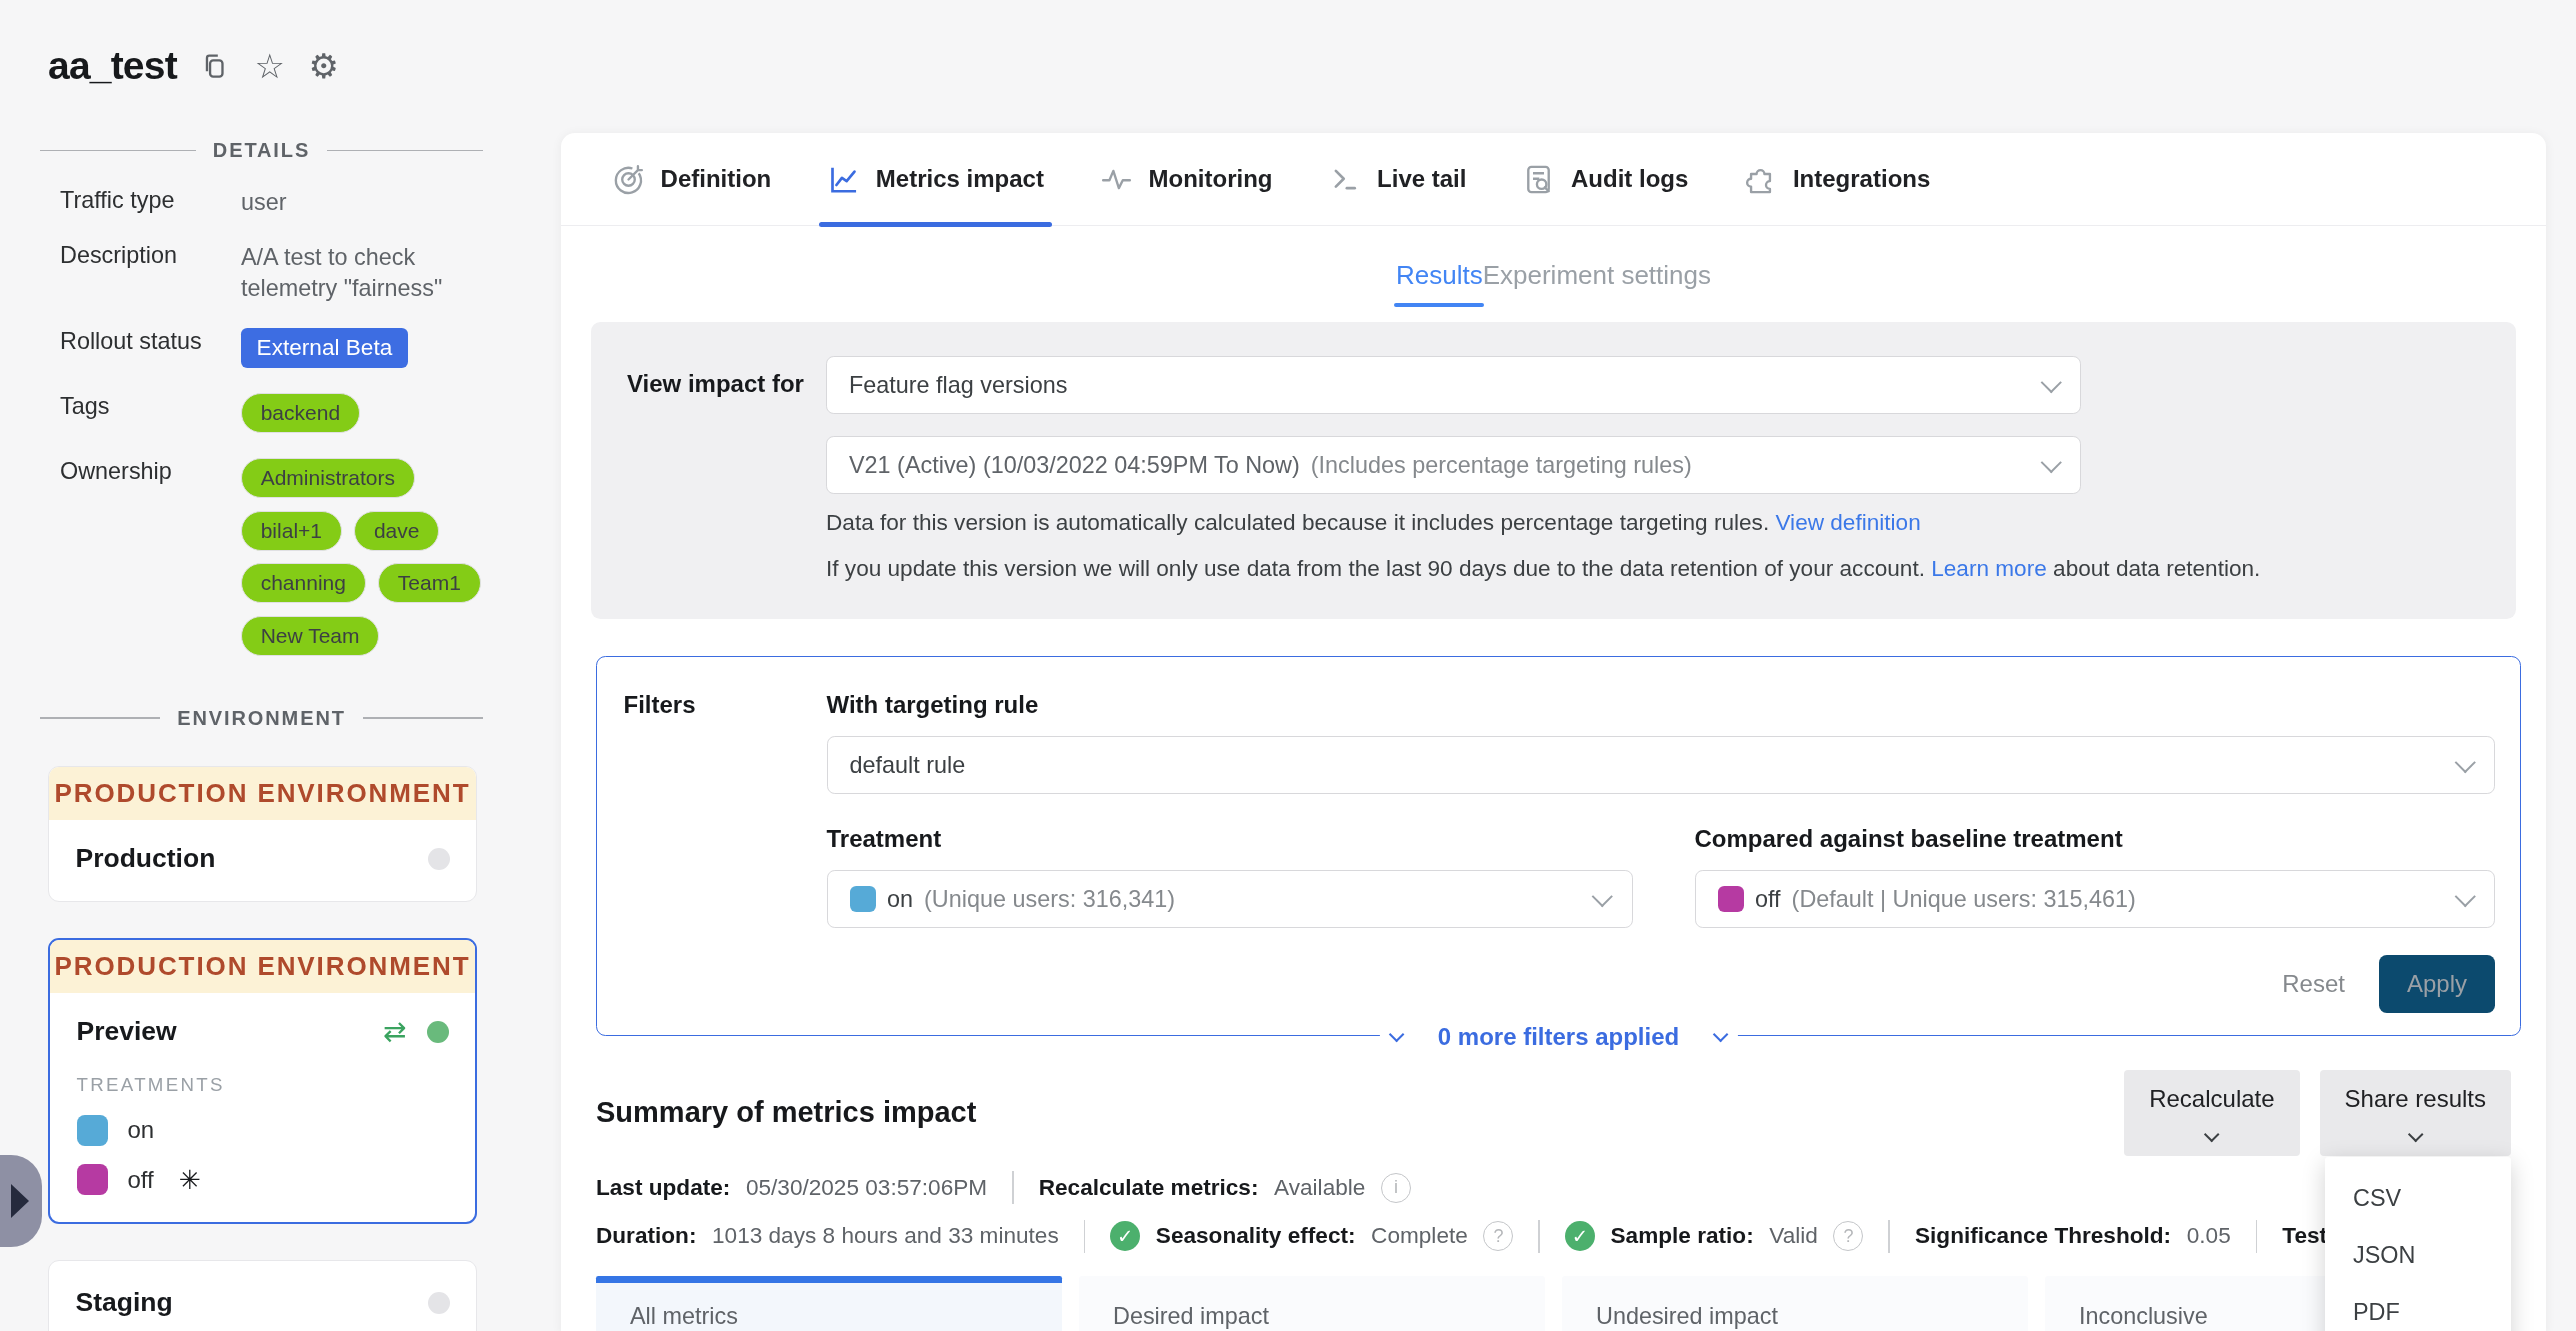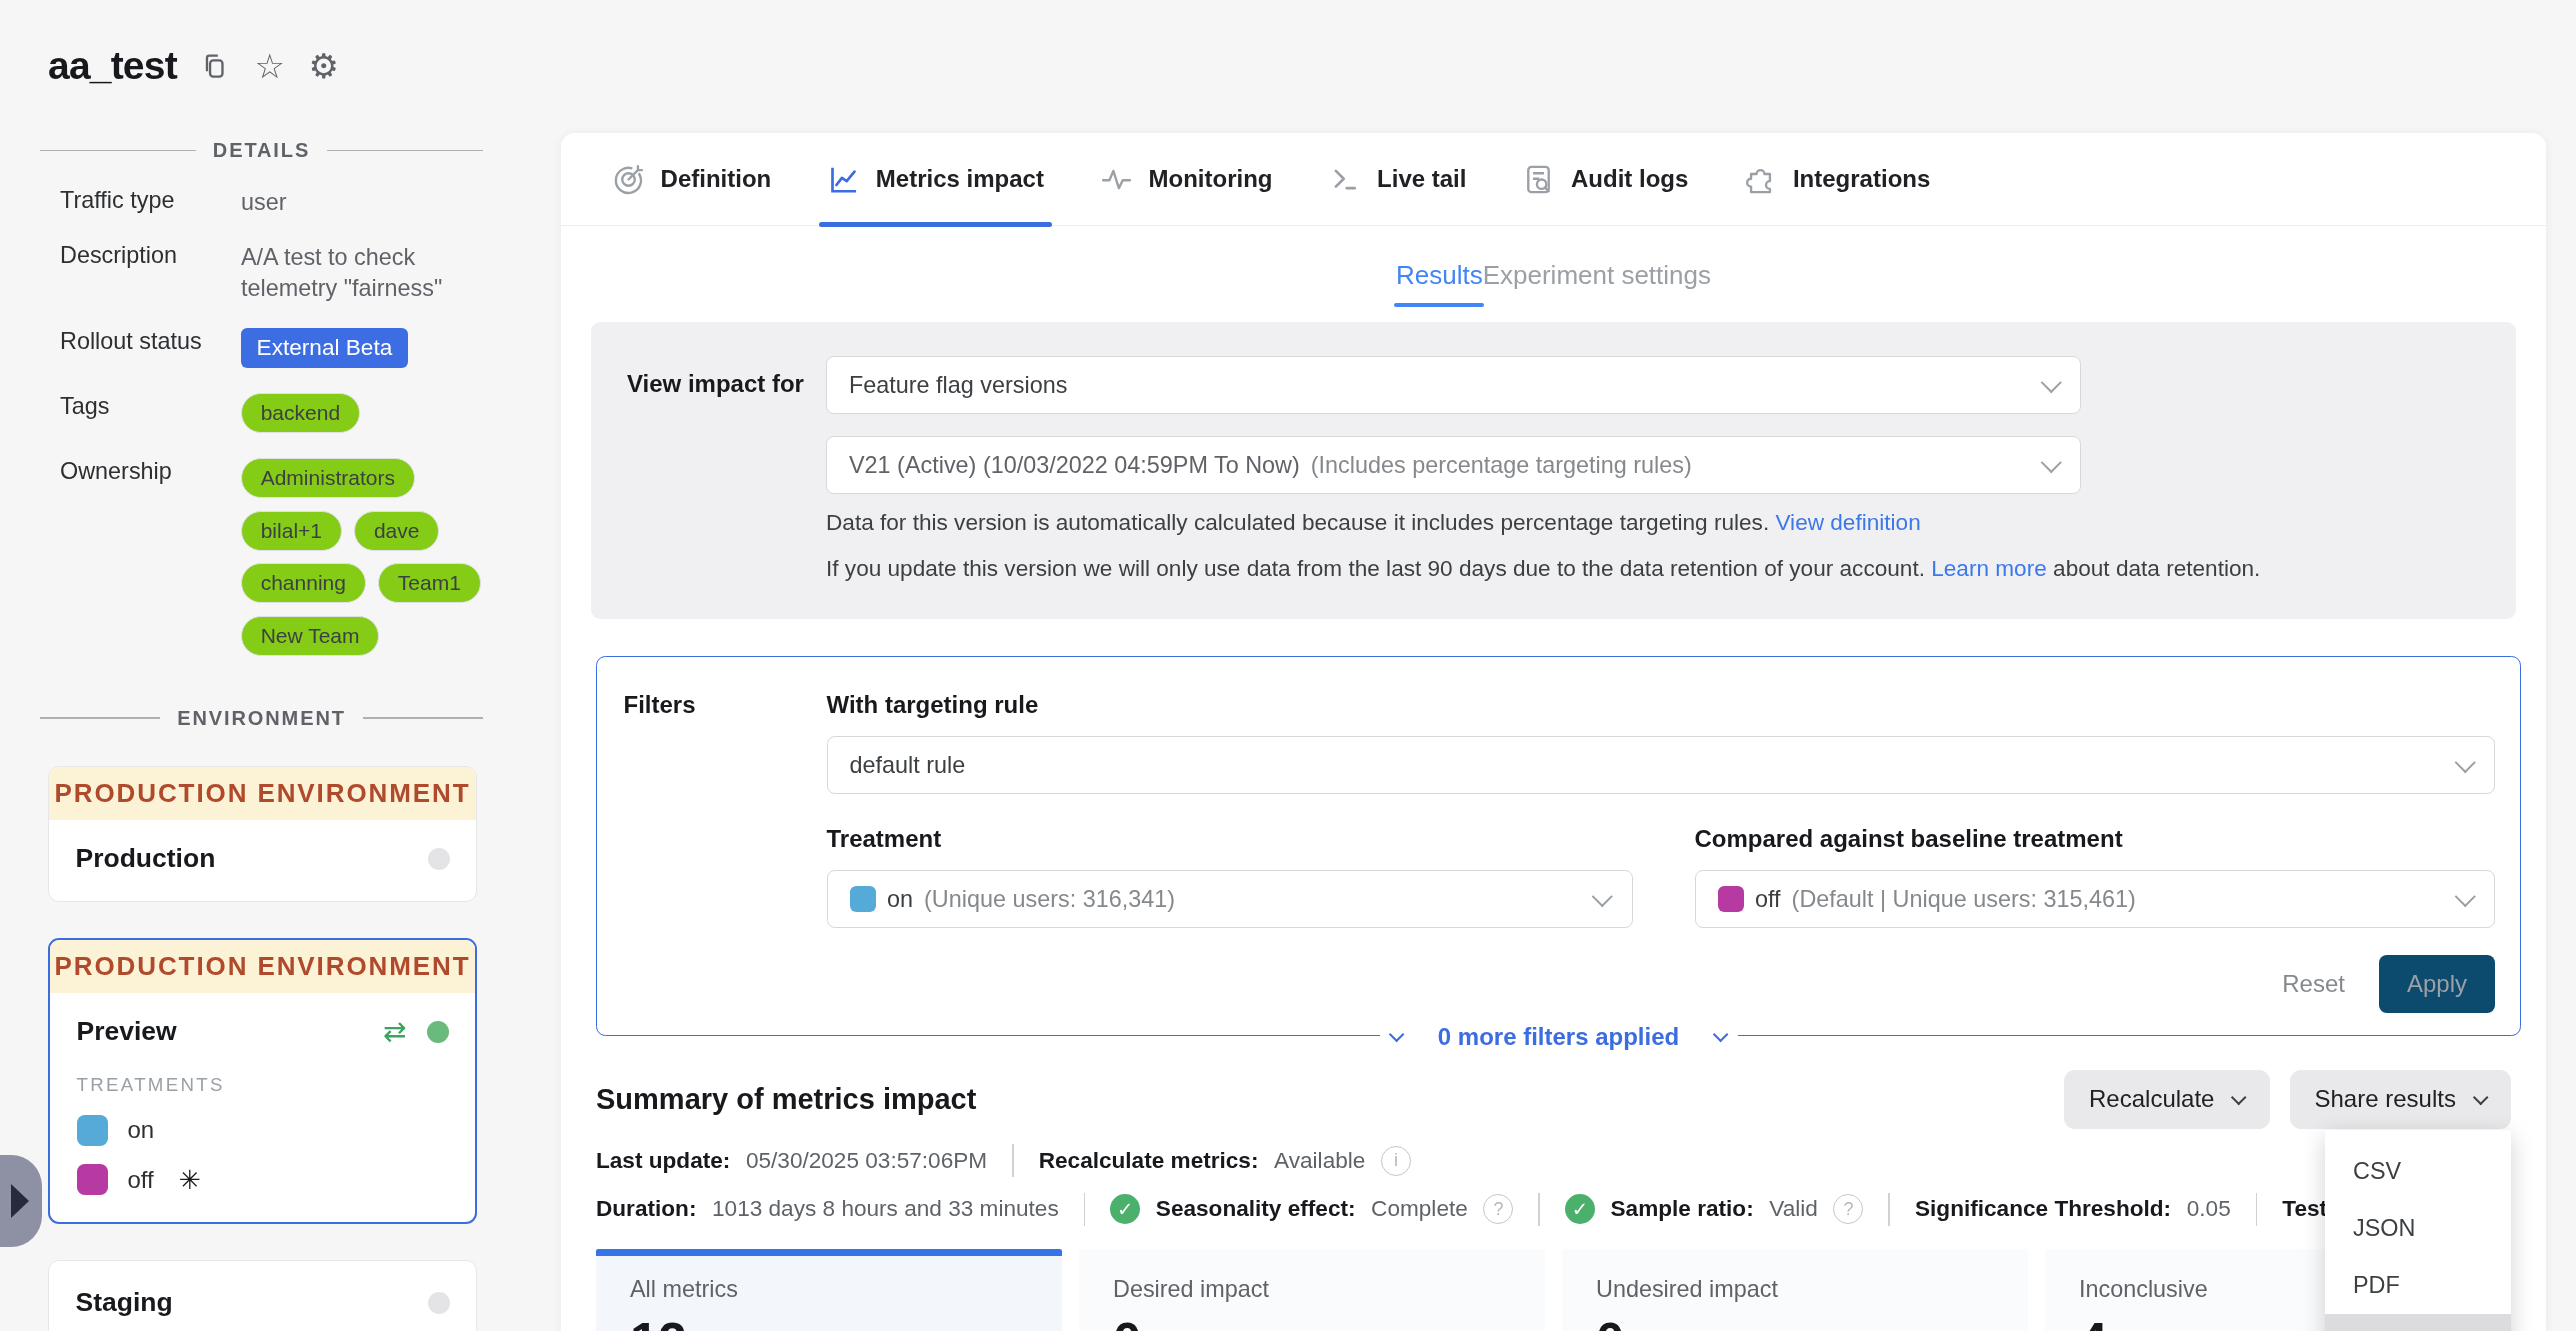--- a/index.html
+++ b/index.html
@@ -97,22 +97,22 @@
   .actions{display:flex;justify-content:flex-end;align-items:center;gap:34px;margin-top:26.5px;}
   .reset{font-size:24px;color:#85898d;cursor:pointer;}
   .apply{background:#0c4a6e;color:#9aa0a6;font-size:24px;padding:15px 28px;border-radius:7.8px;cursor:pointer;}
   .more-filters{position:absolute;left:50%;bottom:-20px;transform:translateX(-50%);
     background:#fff;padding:3.1px 11px;display:flex;align-items:center;gap:36px;
     font-size:24px;font-weight:bold;color:#3b6ce0;cursor:pointer;}
   
   .sumrow{display:flex;justify-content:space-between;align-items:center;margin:34px 35px 0 35px;}
   .sumtitle{font-size:29px;font-weight:bold;color:#17191c;}
   .sumbtns{display:flex;gap:20px;}
-  .btn{background:#e9e9eb;border-radius:11px;padding:15.6px 25px;font-size:24px;color:#202124;
-    display:flex;align-items:center;gap:18.7px;cursor:pointer;position:relative;}
+  .btn{background:#e9e9eb;border-radius:4px;padding:15.6px 25px;font-size:24px;color:#202124;
+    display:flex;align-items:center;gap:18.7px;cursor:pointer;position:relative;flex-direction:column;}
   .meta{display:flex;align-items:center;gap:15.6px;margin:15.6px 35px 0 35px;font-size:22.6px;
     white-space:nowrap;overflow:hidden;}
   .mlabel{font-weight:bold;color:#17191c;}
   .mval{color:#5f6368;}
   .pipe{width:1.6px;height:33px;background:#cfd1d4;margin:0 9.4px;flex:none;}
   .circ{width:28px;height:28px;border-radius:50%;border:1.6px solid #c4c6c9;color:#b5b7ba;
     font-size:18px;display:inline-flex;align-items:center;justify-content:center;flex:none;cursor:pointer;}
   .gcheck{width:30px;height:30px;border-radius:50%;background:#4cb06d;color:#fff;font-size:19.5px;
     font-weight:bold;display:inline-flex;align-items:center;justify-content:center;flex:none;
     font-family:"DejaVu Sans",sans-serif;}

